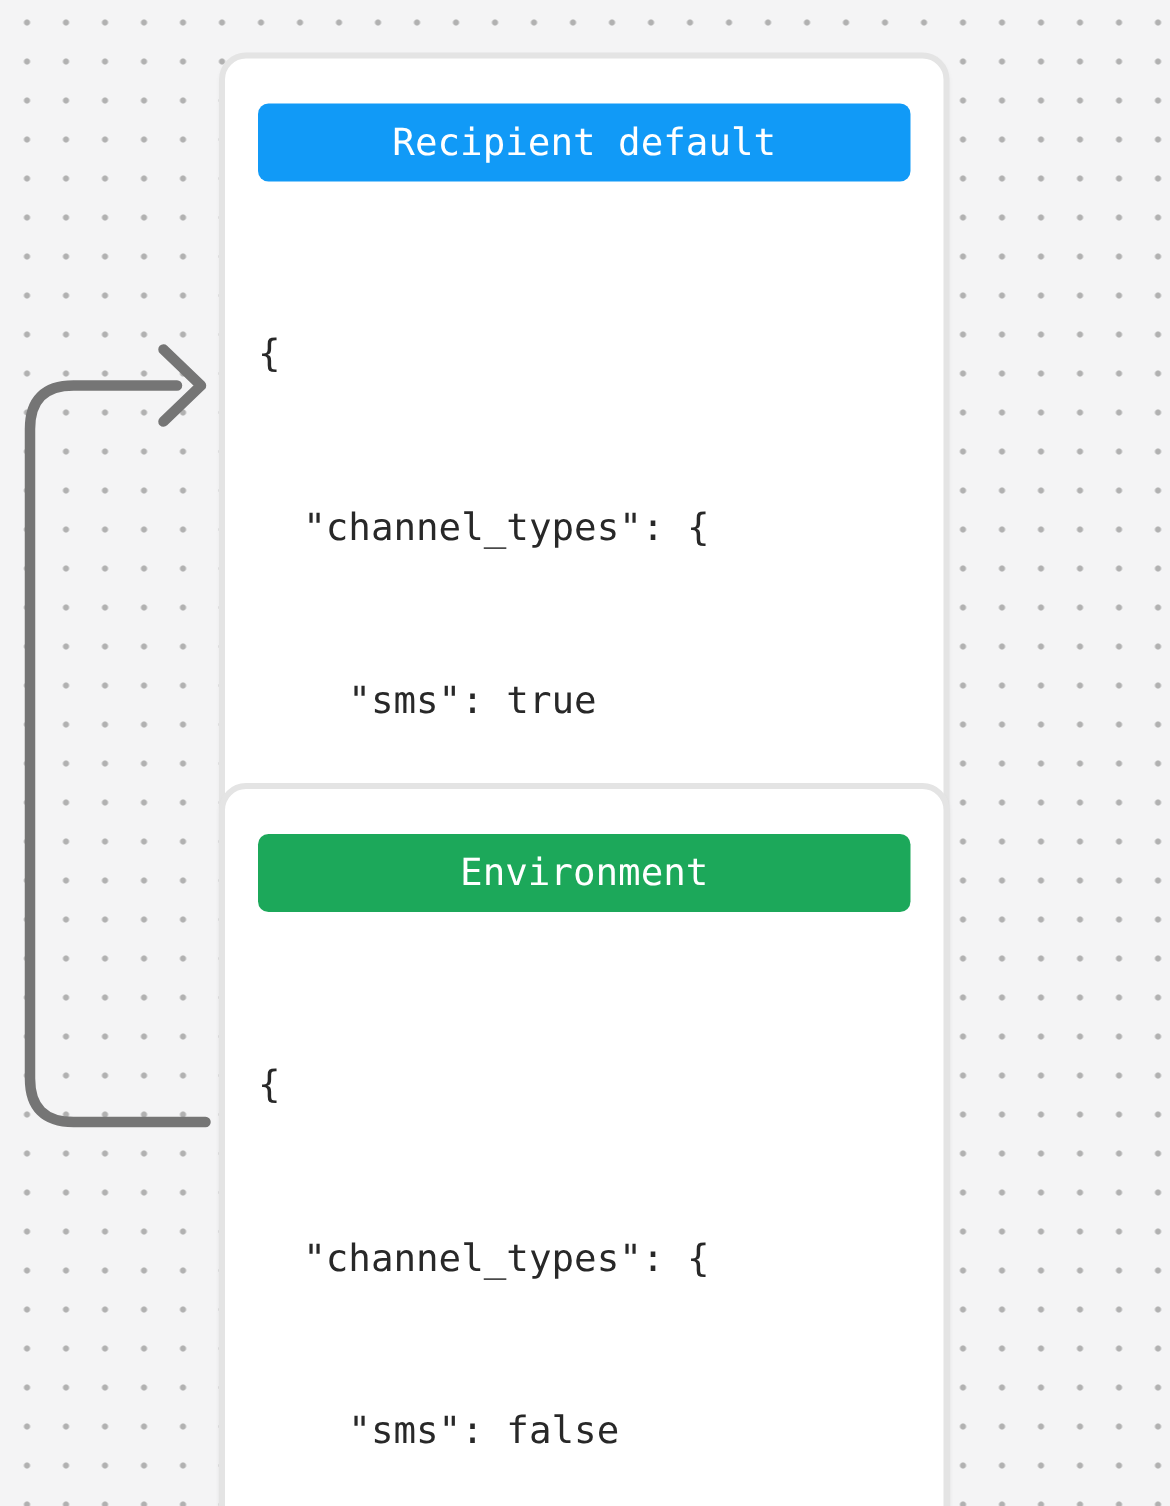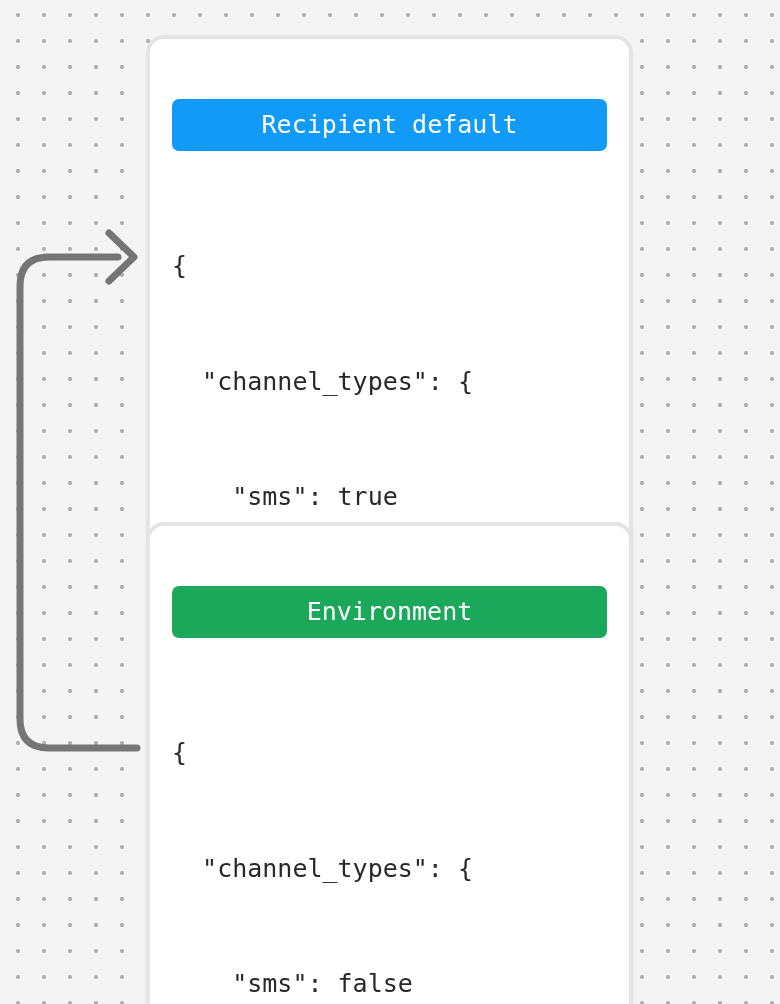--- a/index.html
+++ b/index.html
@@ -34,21 +34,20 @@
   .card-top { top: 35px; }
   .card-bottom { top: 522px; }
   .badge {
     height: 52px;
     line-height: 52px;
     border-radius: 7px;
     text-align: center;
     color: #ffffff;
     font-size: 25px;
     white-space: pre;
-    margin-top: 30px;
   }
   .code {
     margin-top: 19px;
     font-size: 25px;
     line-height: 38.5px;
     color: #282828;
     white-space: pre;
   }
   .code .line { display: block; }
   .code .em { font-style: italic; font-weight: bold; }

